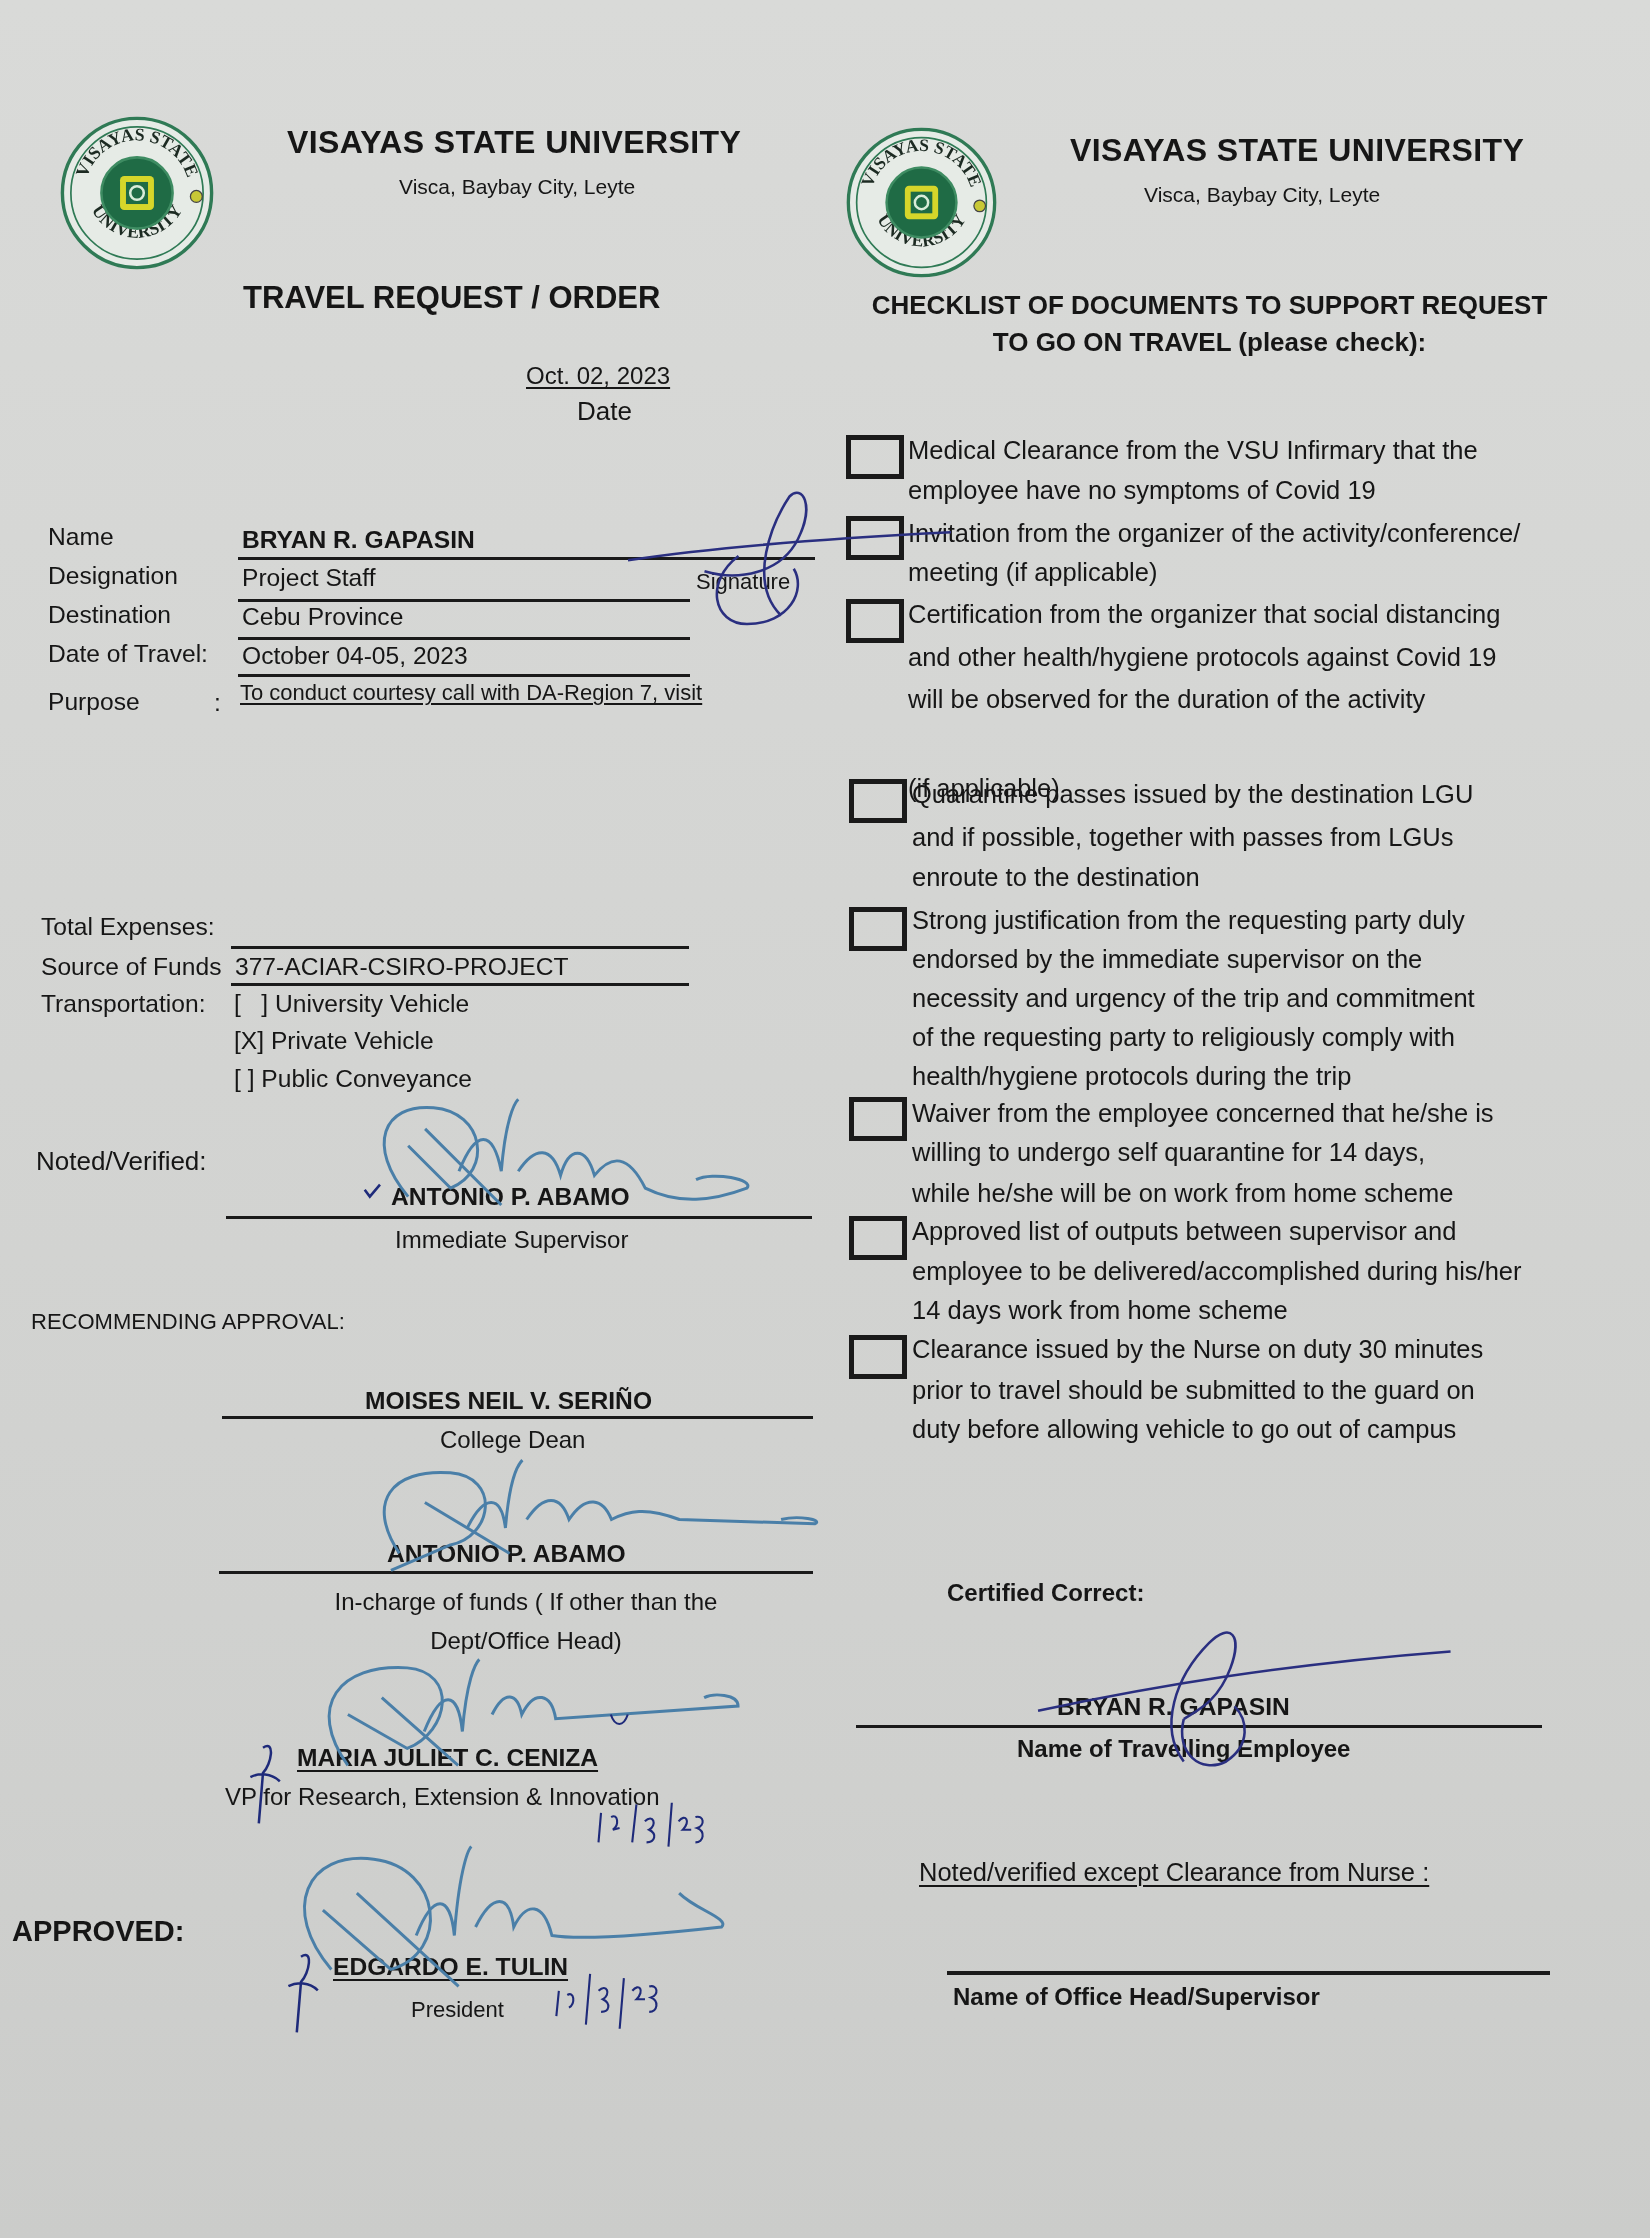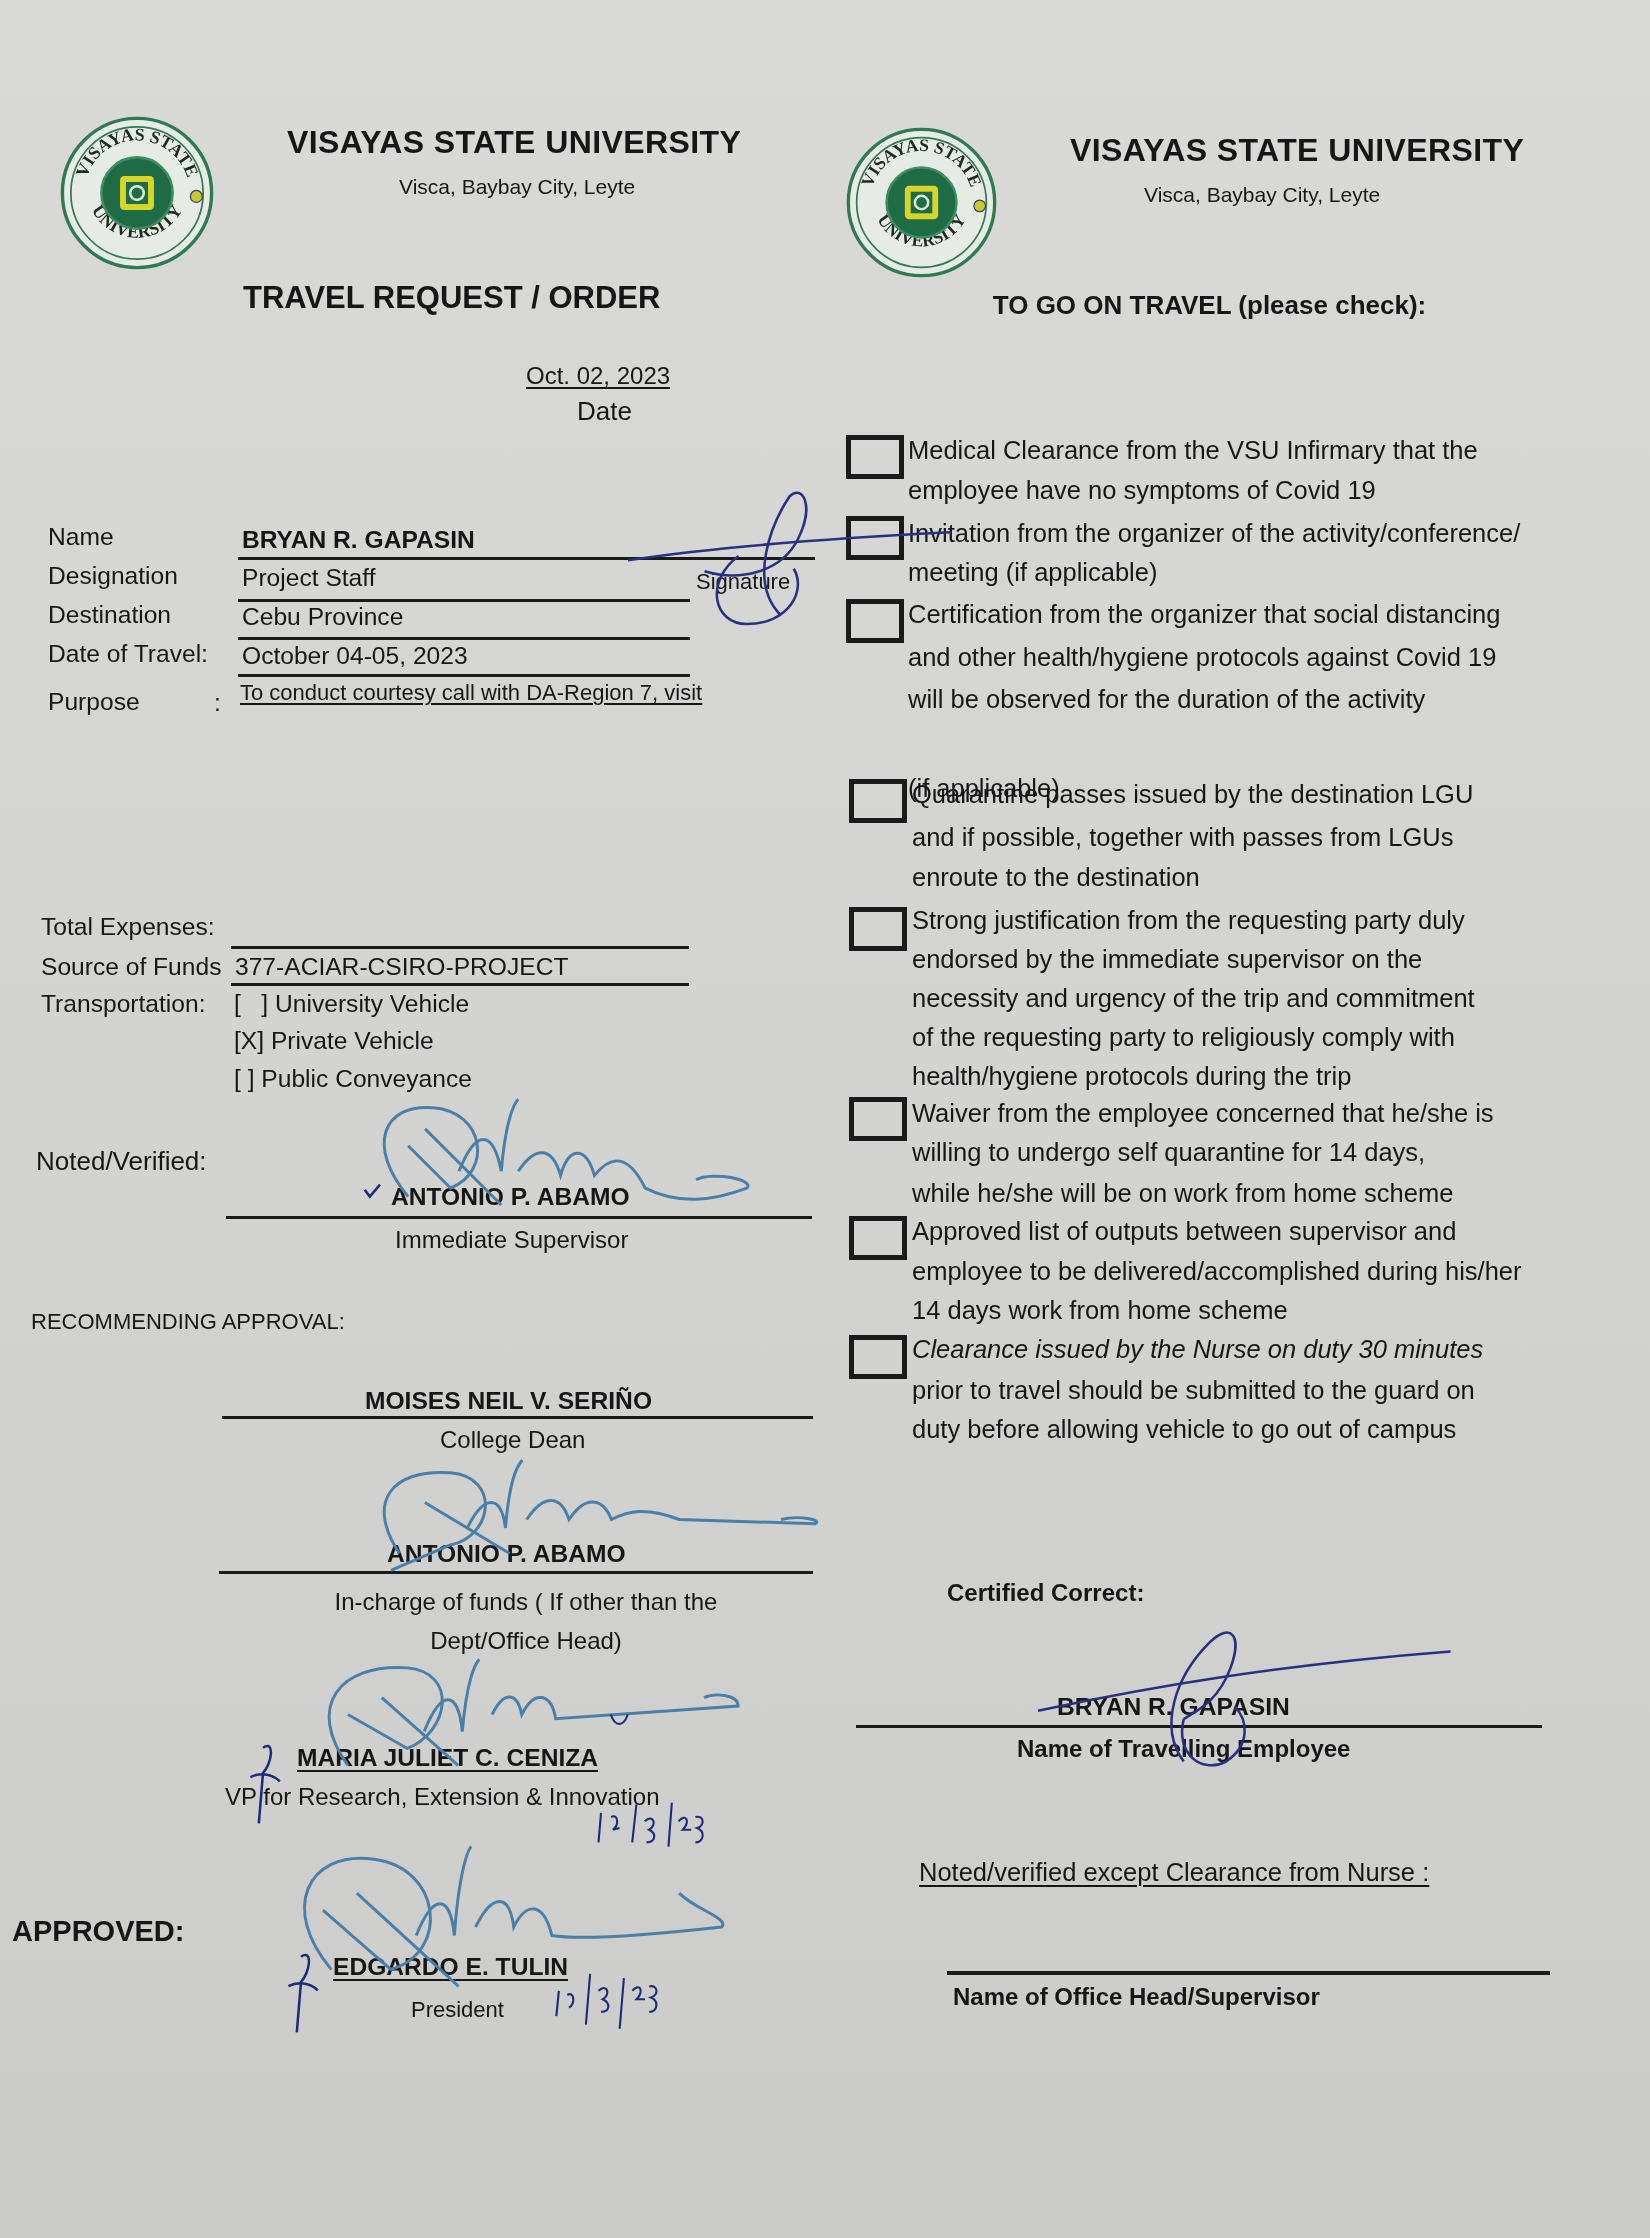--- a/index.html
+++ b/index.html
@@ -75,20 +75,21 @@
 
 <div class="abs uni-name" style="left:287px;top:124px;">VISAYAS STATE UNIVERSITY</div>
 <div class="abs uni-addr" style="left:399px;top:175px;">Visca, Baybay City, Leyte</div>
 <div class="abs form-title" style="left:243px;top:280px;">TRAVEL REQUEST / ORDER</div>
 <div class="abs" style="left:526px;top:362px;font-size:24px;text-decoration:underline;text-underline-offset:3.4px;">Oct. 02, 2023</div>
 <div class="abs" style="left:577px;top:396px;font-size:26px;">Date</div>
 
 <div class="abs uni-name" style="left:1070px;top:132px;">VISAYAS STATE UNIVERSITY</div>
 <div class="abs uni-addr" style="left:1144px;top:183px;">Visca, Baybay City, Leyte</div>
 <div class="abs check-title" style="left:836px;top:287px;width:747px;">
+  <div>CHECKLIST OF DOCUMENTS TO SUPPORT REQUEST</div>
   <div>TO GO ON TRAVEL (please check):</div>
 </div>
 
 <div class="abs lbl" style="left:48px;top:523px;">Name</div>
 <div class="abs val-b" style="left:242px;top:526px;">BRYAN R. GAPASIN</div>
 <div class="line" style="left:238px;top:557px;width:577px;"></div>
 
 <div class="abs lbl" style="left:48px;top:562px;">Designation</div>
 <div class="abs val" style="left:242px;top:564px;">Project Staff</div>
 <div class="abs" style="left:696px;top:569px;font-size:22px;">Signature</div>
@@ -181,21 +182,21 @@
     <div class="citem" style="left: 912px; top: 1056px;">health/hygiene protocols during the trip</div>
     <div class="cbox" style="left: 849px; top: 1097px;"></div>
     <div class="citem" style="left: 912px; top: 1093px;">Waiver from the employee concerned that he/she is</div>
     <div class="citem" style="left: 912px; top: 1132px;">willing to undergo self quarantine for 14 days,</div>
     <div class="citem" style="left: 912px; top: 1173px;">while he/she will be on work from home scheme</div>
     <div class="cbox" style="left: 849px; top: 1216px;"></div>
     <div class="citem" style="left: 912px; top: 1211px;">Approved list of outputs between supervisor and</div>
     <div class="citem" style="left: 912px; top: 1251px;">employee to be delivered/accomplished during his/her</div>
     <div class="citem" style="left: 912px; top: 1290px;">14 days work from home scheme</div>
     <div class="cbox" style="left: 849px; top: 1335px;"></div>
-    <div class="citem" style="left: 912px; top: 1329px; font-style: italic;">Clearance issued by the Nurse on duty 30 minutes</div>
+    <div class="citem" style="left: 912px; top: 1329px;">Clearance issued by the Nurse on duty 30 minutes</div>
     <div class="citem" style="left: 912px; top: 1370px;">prior to travel should be submitted to the guard on</div>
     <div class="citem" style="left: 912px; top: 1409px;">duty before allowing vehicle to go out of campus</div>
   </div>
 
 <div class="abs" style="left:947px;top:1579px;font-size:24px;font-weight:bold;">Certified Correct:</div>
 <div class="abs sig-name" style="left:1057px;top:1693px;">BRYAN R. GAPASIN</div>
 <div class="line" style="left:856px;top:1725px;width:686px;"></div>
 <div class="abs" style="left:1017px;top:1735px;font-size:24px;font-weight:bold;">Name of Travelling Employee</div>
 
 <div class="abs" style="left:919px;top:1858px;font-size:25.5px;text-decoration:underline;text-underline-offset:4.2px;text-decoration-thickness:1.7px;">Noted/verified except Clearance from Nurse :</div>

